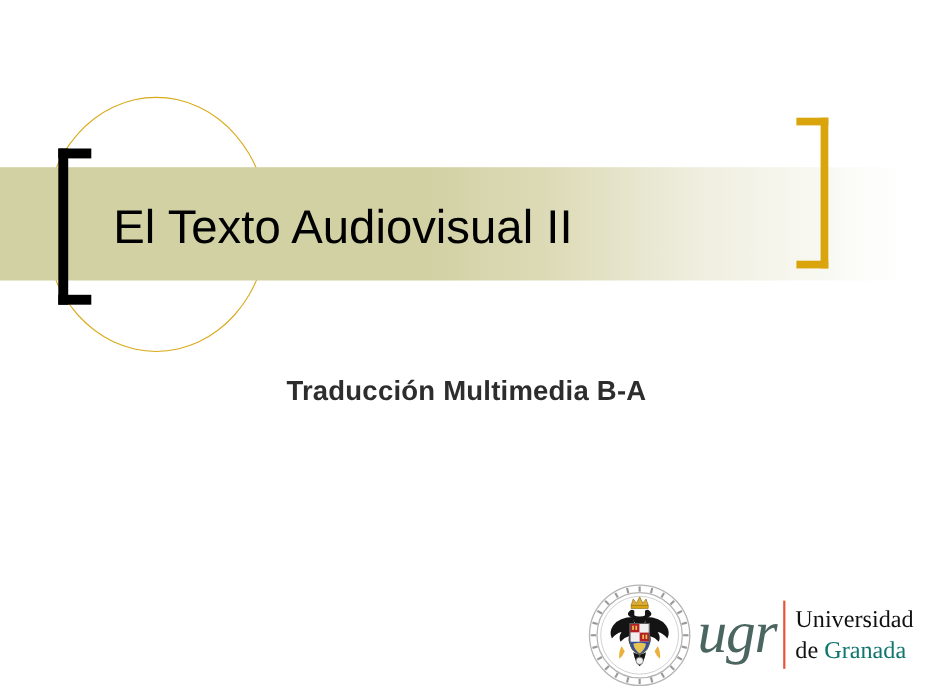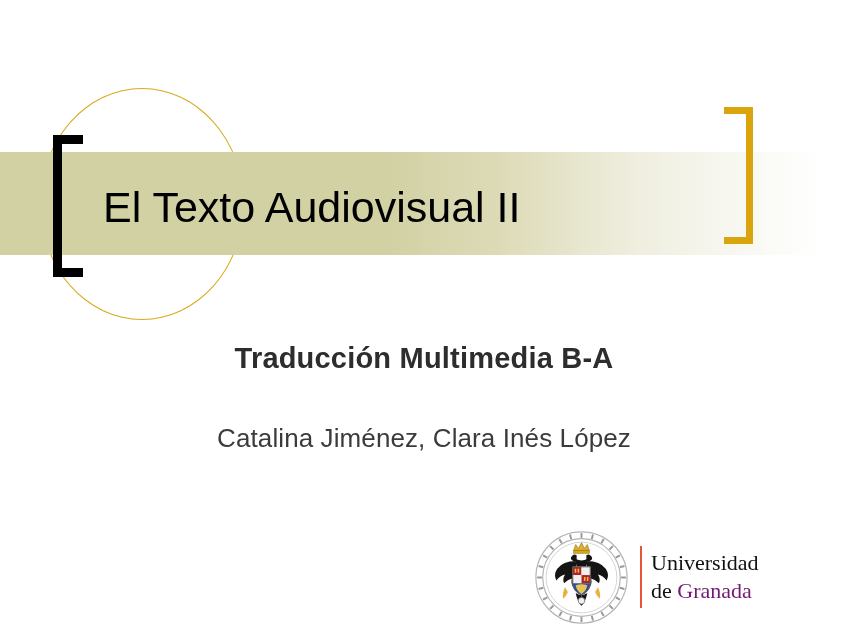--- a/index.html
+++ b/index.html
@@ -88,21 +88,21 @@
     margin-left: 17px;
   }
 
   
   .subtitle {
     position: absolute;
     left: 0;
     top: 342px;
     width: 848px;
     text-align: center;
-    font-size: 29px;
+    font-size: 25px;
     font-weight: bold;
     color: #2d2d2d;
     letter-spacing: 0.2px;
   }
   .authors {
     position: absolute;
     left: 0;
     top: 417px;
     width: 848px;
     text-align: center;
@@ -150,41 +150,40 @@
     background: #e8543a;
     margin: 0 9px 0 6px;
   }
   .ugr-names {
     font-family: "Liberation Serif", serif;
     font-size: 22px;
     line-height: 28px;
   }
   .ugr-names .uni { color: #111111; }
   .ugr-names .de { color: #111111; margin-top: 36px; }
-  .ugr-names .granada { color: #701a75; }
+  .ugr-names .granada { color: #0f766e; }
 </style>
 </head>
 <body>
 
 <div id="slide">
 
   <div class="deco-circle"></div>
 
   <div class="title-band"></div>
 
   <div class="bracket-left"></div>
 
   <div class="bracket-right"></div>
 
   <div class="slide-title">El Texto Audiovisual II</div>
 
   <div class="subtitle">Traducción Multimedia B-A</div>
 
   <div class="authors">
-    <div class="line">Catalina Jiménez, Clara Inés López</div>
   </div>
 
   <div class="ugr-logo">
 
     <svg class="ugr-seal" viewBox="0 0 100 100">
 
       <circle cx="50" cy="50" r="47" fill="#ffffff" stroke="#b4b4b4" stroke-width="1.2"></circle>
       <circle cx="50" cy="50" r="40" fill="#ffffff" stroke="#b4b4b4" stroke-width="1.2"></circle>
       <circle cx="50" cy="50" r="36.5" fill="#ffffff" stroke="#c9c9c9" stroke-width="0.8"></circle>
 
@@ -253,20 +252,21 @@
           <rect x="55.5" y="49.5" width="1.6" height="4"></rect>
         </g>
         <path d="M41 39 L59 39 L59 56 q0 8 -9 12 q-9 -4 -9 -12 Z" fill="none" stroke="#5c5c5c" stroke-width="1"></path>
       </g>
 
       <circle cx="50" cy="74" r="3.4" fill="#f0f0f0" stroke="#6d6d6d" stroke-width="0.7"></circle>
       <path d="M50 70.6 l0 -2.2" stroke="#3c7a3c" stroke-width="1"></path>
     </svg>
 
     <div class="ugr-wordmark">
+      <div class="ugr-script">ugr</div>
       <div class="ugr-divider"></div>
       <div class="ugr-names">
         <div class="uni">Universidad</div>
         <div>
           <span class="de">de</span>
           <span class="granada">Granada</span>
         </div>
       </div>
     </div>
 

